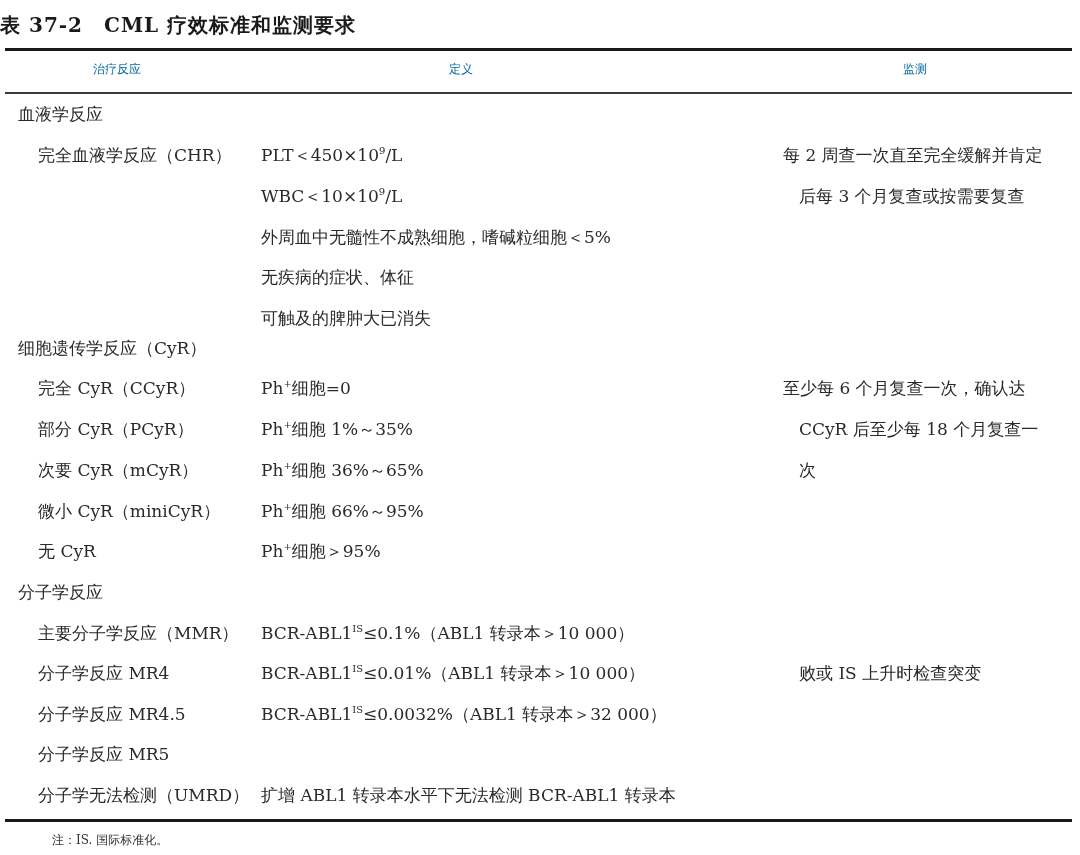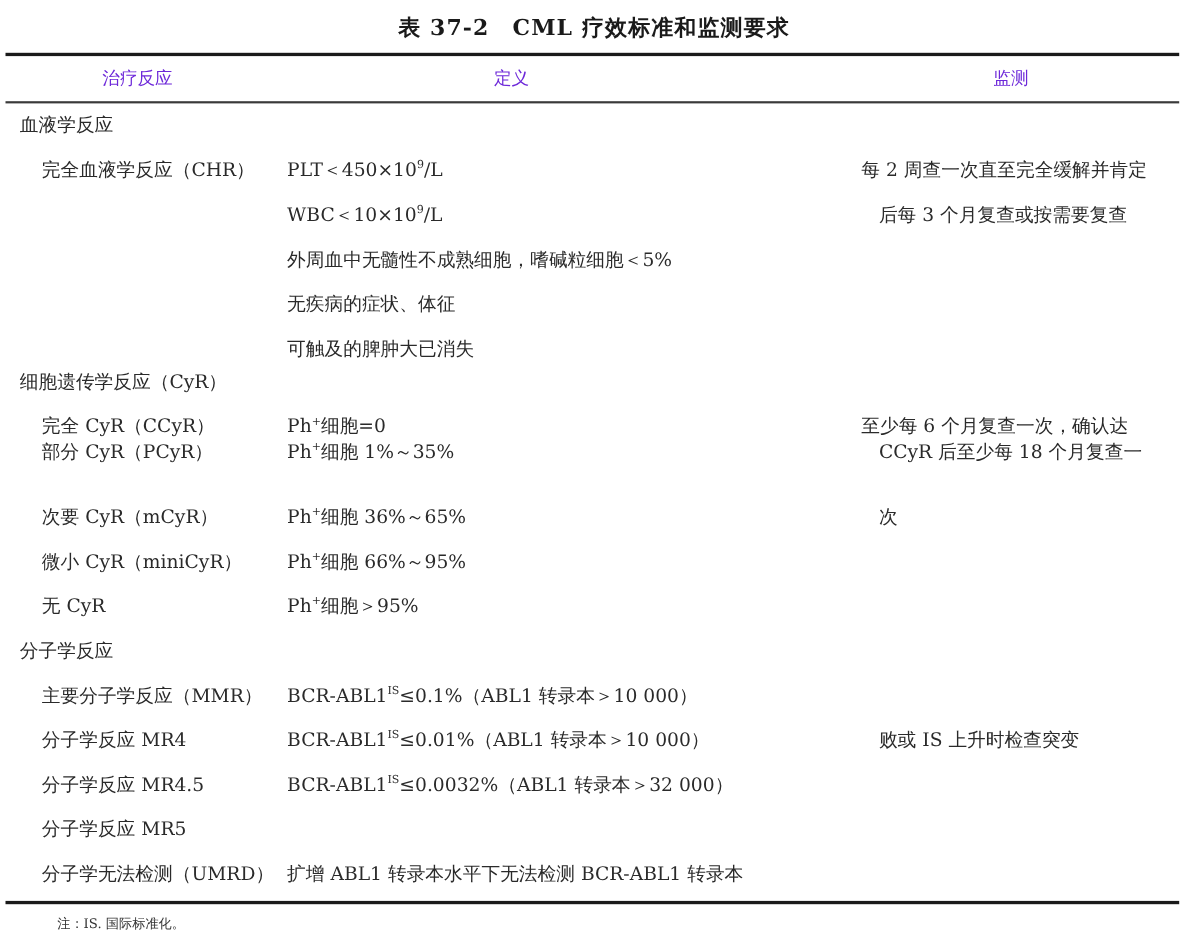--- a/index.html
+++ b/index.html
@@ -14,41 +14,41 @@
       overflow: hidden;
       font-family: "DejaVu Serif", "Liberation Serif", serif;
       color: #2a2a2a;
       font-size: 17px;
     }
     .title {
       position: absolute;
       top: 12px;
       left: 0;
       width: 1080px;
-      text-align: center;
+      text-align: left;
       font-weight: bold;
       font-size: 20px;
       letter-spacing: 1px;
       color: #1a1a1a;
     }
     .rule {
       position: absolute;
       left: 5px;
       width: 1067px;
       background: #1a1a1a;
     }
     .rule-top { top: 48px; height: 3px; }
     .rule-head { top: 92px; height: 2px; background: #3a3a3a; }
     .rule-bottom { top: 819px; height: 3px; }
 
     .hdr {
       position: absolute;
       top: 61px;
-      font-size: 16px;
-      color: #6d28d9;
+      font-size: 12px;
+      color: #0369a1;
     }
     .hdr-col1 { left: 93px; }
     .hdr-col2 { left: 449px; }
     .hdr-col3 { left: 903px; }
 
     .row {
       position: absolute;
       left: 0;
       width: 987px;
       height: 30px;
@@ -113,21 +113,21 @@
 </div>
 
 <div class="row" style="top:333px">
   <span class="cell section">细胞遗传学反应（CyR）</span>
 </div>
 <div class="row" style="top:373px">
   <span class="cell resp">完全 CyR（CCyR）</span>
   <span class="cell def"><span>Ph</span><sup>+</sup><span>细胞=0</span></span>
   <span class="cell mon">至少每 6 个月复查一次，确认达</span>
 </div>
-<div class="row" style="top:396px">
+<div class="row" style="top:414px">
   <span class="cell resp">部分 CyR（PCyR）</span>
   <span class="cell def"><span>Ph</span><sup>+</sup><span>细胞 1%～35%</span></span>
   <span class="cell mon mon-indent">CCyR 后至少每 18 个月复查一</span>
 </div>
 <div class="row" style="top:455px">
   <span class="cell resp">次要 CyR（mCyR）</span>
   <span class="cell def"><span>Ph</span><sup>+</sup><span>细胞 36%～65%</span></span>
   <span class="cell mon mon-indent">次</span>
 </div>
 <div class="row" style="top:496px">

